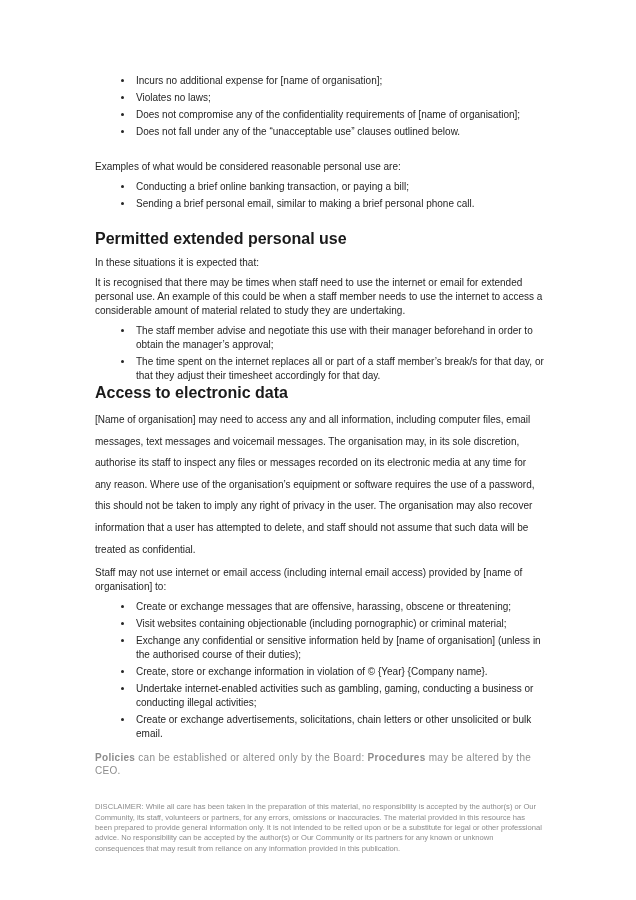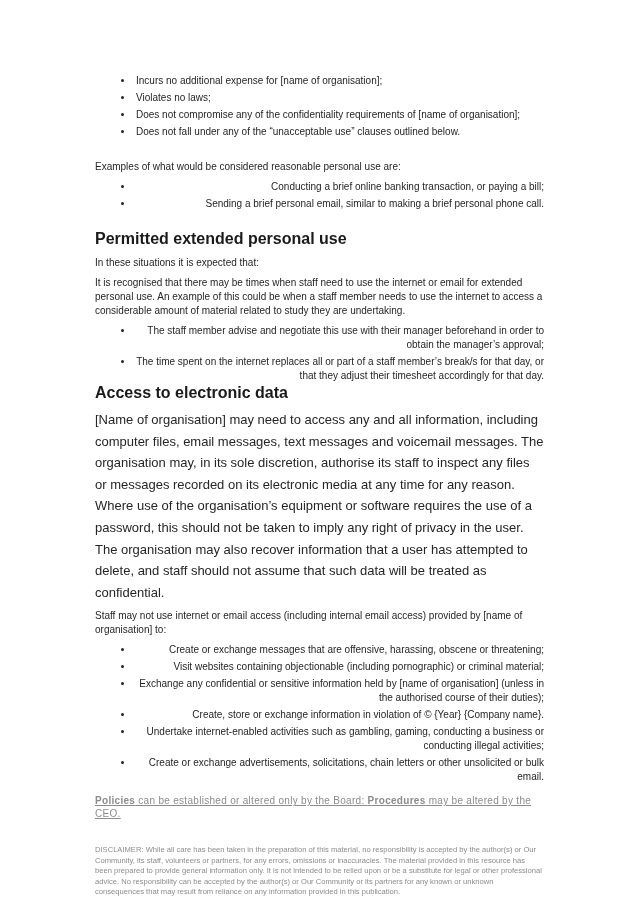--- a/index.html
+++ b/index.html
@@ -40,36 +40,35 @@
     padding-left: 2px;
   }
   h2.section-heading {
     font-size: 16px;
     line-height: 14px;
     font-weight: bold;
     color: #1a1a1a;
   }
   .mt-large { margin-top: 21px; }
   .mt-med   { margin-top: 10px; }
-  .mt-small { margin-top: 6px; text-align: right; }
+  .mt-small { margin-top: 6px; }
   .mt-none  { margin-top: 1px; }
   .mt-sect  { margin-top: 22px; }
   .spaced-para {
-    font-size: 13px;
+    font-size: 10px;
     line-height: 21.6px;
     margin-top: 9px;
   }
   .after-heading { margin-top: 6px; }
   .policies-line {
     margin-top: 10px;
     font-size: 10px;
     line-height: 13px;
     color: #8c8c8c;
     letter-spacing: 0.3px;
-    text-decoration: underline;
   }
   .policies-line strong { color: #8c8c8c; }
   .disclaimer {
     margin-top: 25px;
     font-size: 7.6px;
     line-height: 10.4px;
     color: #8c8c8c;
   }
 </style>
 </head>

